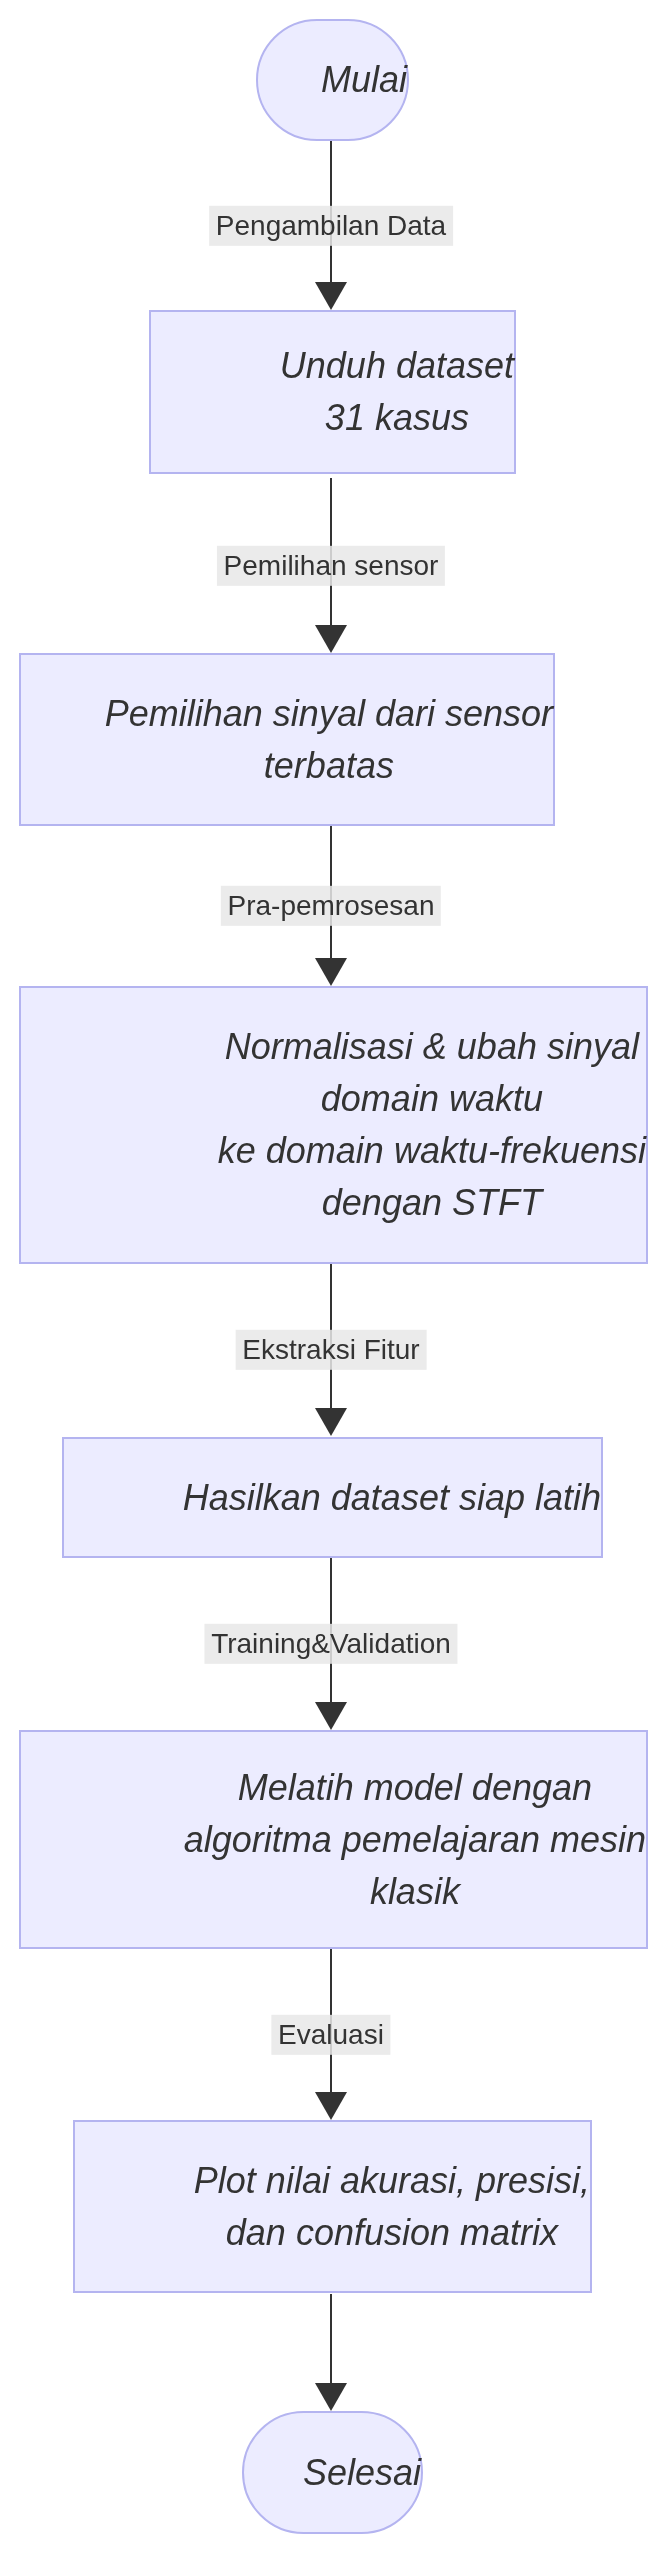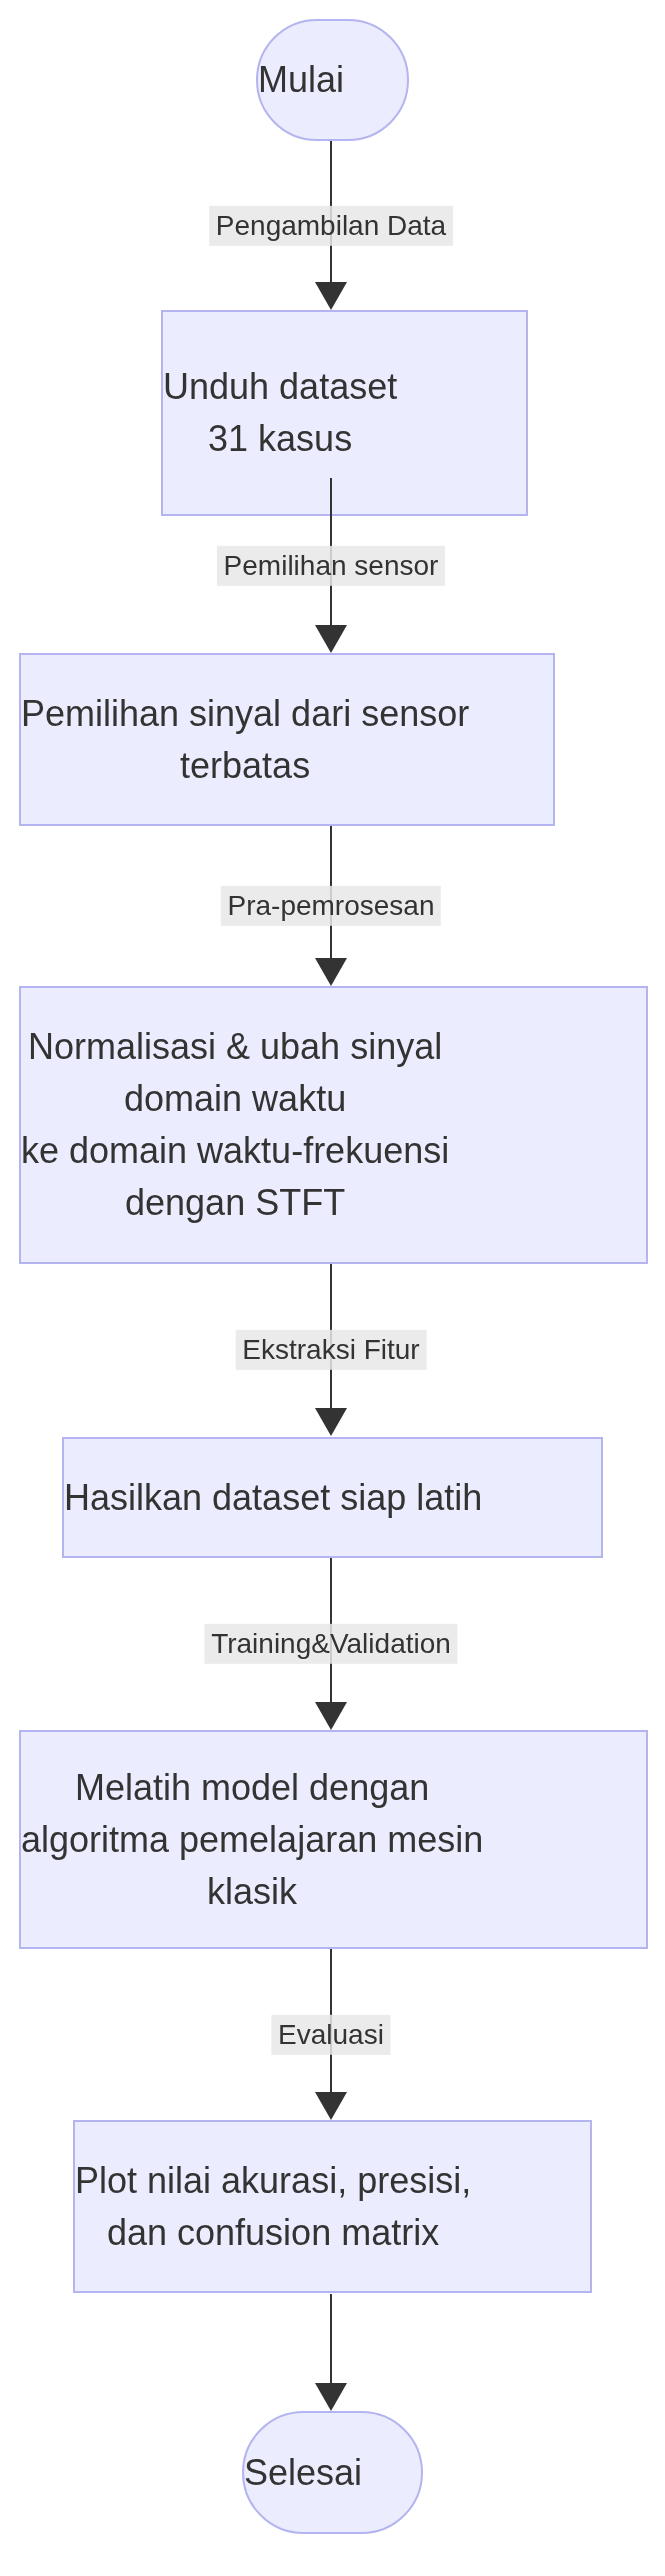--- a/index.html
+++ b/index.html
@@ -24,31 +24,32 @@
   }
   
   .node{
     position:absolute;
     box-sizing:border-box;
     background:var(--node-fill);
     border:2.7px solid var(--node-border);
     color:var(--text);
     display:flex;
     align-items:center;
-    justify-content:flex-start;
+    justify-content:flex-end;
+    font-style:italic;
   }
   .node .lbl{
     font-size:36px;
     line-height:52px;
     text-align:center;
     white-space:pre-line;
   }
   .stadium{border-radius:64px;}
   .n0{left:256px;top:19px;width:153px;height:122px;}
-  .n1{left:149px;top:310px;width:367px;height:206px;margin-left:12px;}
+  .n1{left:149px;top:310px;width:367px;height:164px;}
   .n2{left:19px;top:653px;width:536px;height:173px;}
   .n3{left:19px;top:986px;width:629px;height:278px;}
   .n4{left:62px;top:1437px;width:541px;height:121px;}
   .n5{left:19px;top:1730px;width:629px;height:219px;}
   .n6{left:73px;top:2120px;width:519px;height:173px;}
   .n7{left:242px;top:2411px;width:181px;height:123px;}
   
   .edge{position:absolute;width:32px;left:315px;}
   .e0{top:141px;height:169px;}
   .e1{top:478px;height:175px;}

